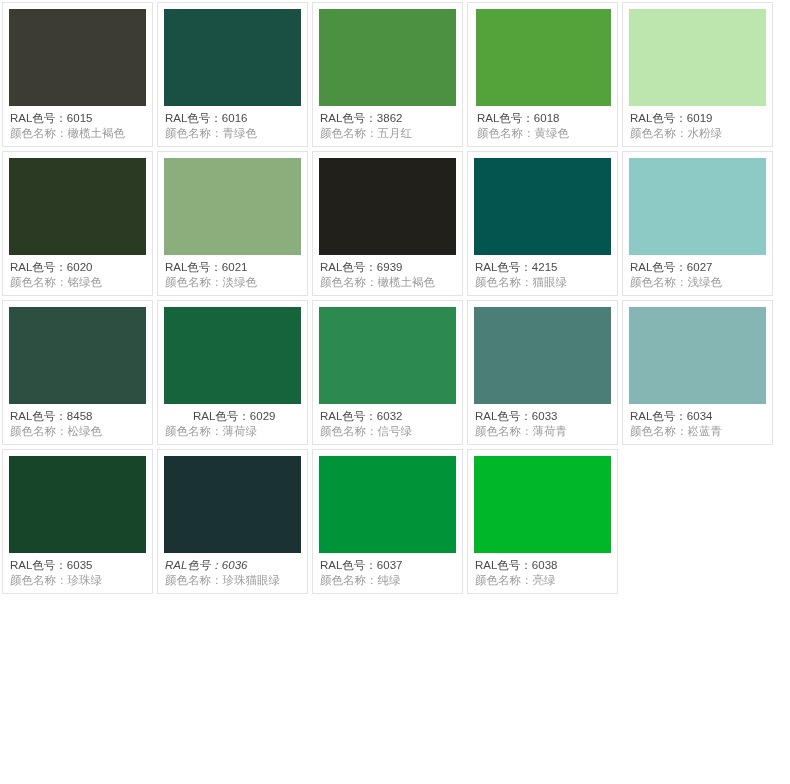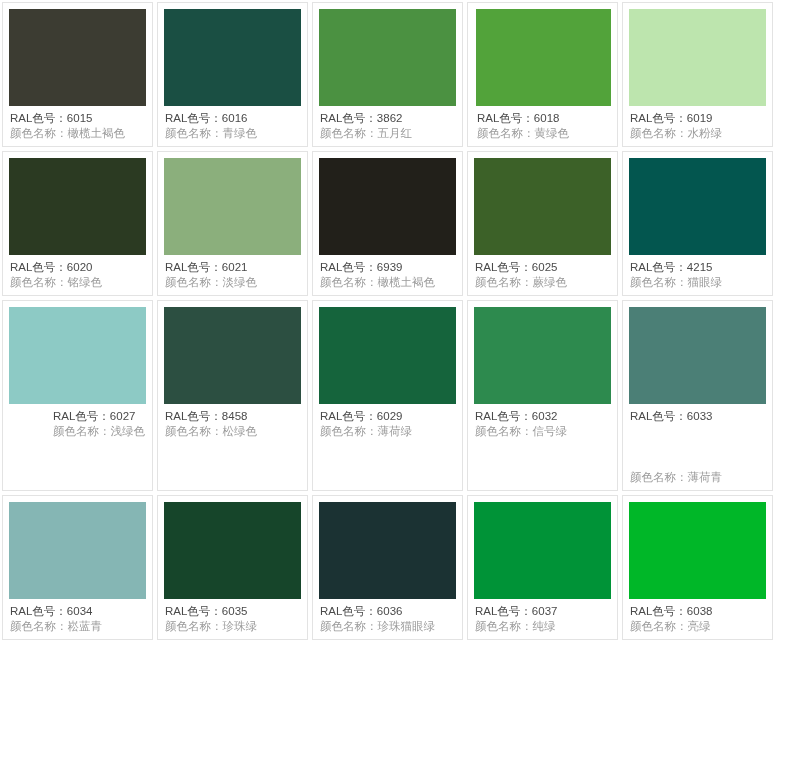--- a/index.html
+++ b/index.html
@@ -108,86 +108,79 @@
       </div>
     </div>
     <div class="swatch-card" style="border-color: rgb(227, 227, 227);">
       <div class="swatch-color" style="background: rgb(34, 32, 26);"></div>
       <div class="swatch-meta">
         <div class="swatch-code" style="color: rgb(74, 74, 74);">RAL色号：6939</div>
         <div class="swatch-name" style="color: rgb(155, 155, 155);">颜色名称：橄榄土褐色</div>
       </div>
     </div>
     <div class="swatch-card" style="border-color: rgb(227, 227, 227);">
-      <div class="swatch-color" style="background: rgb(60, 97, 40);"></div>
-      <div class="swatch-meta">
-        <div class="swatch-code" style="color: rgb(74, 74, 74);">RAL色号：6025</div>
-        <div class="swatch-name" style="color: rgb(155, 155, 155);">颜色名称：蕨绿色</div>
-      </div>
-    </div>
-    <div class="swatch-card" style="border-color: rgb(227, 227, 227);">
       <div class="swatch-color" style="background: rgb(3, 86, 79);"></div>
       <div class="swatch-meta">
         <div class="swatch-code" style="color: rgb(74, 74, 74);">RAL色号：4215</div>
         <div class="swatch-name" style="color: rgb(155, 155, 155);">颜色名称：猫眼绿</div>
       </div>
     </div>
-    <div class="swatch-card" style="border-color: rgb(227, 227, 227); align-items: flex-end;">
+    <div class="swatch-card" style="border-color: rgb(227, 227, 227);">
       <div class="swatch-color" style="background: rgb(141, 202, 197);"></div>
       <div class="swatch-meta">
         <div class="swatch-code" style="color: rgb(74, 74, 74);">RAL色号：6027</div>
         <div class="swatch-name" style="color: rgb(155, 155, 155);">颜色名称：浅绿色</div>
       </div>
     </div>
     <div class="swatch-card" style="border-color: rgb(227, 227, 227);">
       <div class="swatch-color" style="background: rgb(44, 79, 65);"></div>
       <div class="swatch-meta">
         <div class="swatch-code" style="color: rgb(74, 74, 74);">RAL色号：8458</div>
         <div class="swatch-name" style="color: rgb(155, 155, 155);">颜色名称：松绿色</div>
       </div>
     </div>
     <div class="swatch-card" style="border-color: rgb(227, 227, 227);">
       <div class="swatch-color" style="background: rgb(21, 100, 60);"></div>
       <div class="swatch-meta">
-        <div class="swatch-code" style="color: rgb(74, 74, 74);">RAL色号：6029</div>
+        <div class="swatch-code" style="color: rgb(74, 74, 74); margin-left: 28px;">RAL色号：6029</div>
         <div class="swatch-name" style="color: rgb(155, 155, 155);">颜色名称：薄荷绿</div>
       </div>
     </div>
     <div class="swatch-card" style="border-color: rgb(227, 227, 227);">
       <div class="swatch-color" style="background: rgb(45, 138, 78);"></div>
       <div class="swatch-meta">
         <div class="swatch-code" style="color: rgb(74, 74, 74);">RAL色号：6032</div>
         <div class="swatch-name" style="color: rgb(155, 155, 155);">颜色名称：信号绿</div>
       </div>
     </div>
     <div class="swatch-card" style="border-color: rgb(227, 227, 227);">
       <div class="swatch-color" style="background: rgb(75, 127, 118);"></div>
       <div class="swatch-meta">
         <div class="swatch-code" style="color: rgb(74, 74, 74);">RAL色号：6033</div>
-        <div class="swatch-name" style="color: rgb(155, 155, 155); margin-top: 46px;">颜色名称：薄荷青</div>
+        <div class="swatch-name" style="color: rgb(155, 155, 155);">颜色名称：薄荷青</div>
       </div>
     </div>
     <div class="swatch-card" style="border-color: rgb(227, 227, 227);">
       <div class="swatch-color" style="background: rgb(133, 182, 180);"></div>
       <div class="swatch-meta">
         <div class="swatch-code" style="color: rgb(74, 74, 74);">RAL色号：6034</div>
         <div class="swatch-name" style="color: rgb(155, 155, 155);">颜色名称：崧蓝青</div>
       </div>
     </div>
     <div class="swatch-card" style="border-color: rgb(227, 227, 227);">
       <div class="swatch-color" style="background: rgb(22, 69, 42);"></div>
       <div class="swatch-meta">
         <div class="swatch-code" style="color: rgb(74, 74, 74);">RAL色号：6035</div>
         <div class="swatch-name" style="color: rgb(155, 155, 155);">颜色名称：珍珠绿</div>
       </div>
     </div>
     <div class="swatch-card" style="border-color: rgb(227, 227, 227);">
       <div class="swatch-color" style="background: rgb(27, 50, 51);"></div>
       <div class="swatch-meta">
-        <div class="swatch-code" style="color: rgb(74, 74, 74);">RAL色号：6036</div>
+        <div class="swatch-code" style="color: rgb(74, 74, 74); font-style: italic;">RAL色号：6036</div>
         <div class="swatch-name" style="color: rgb(155, 155, 155);">颜色名称：珍珠猫眼绿</div>
       </div>
     </div>
     <div class="swatch-card" style="border-color: rgb(227, 227, 227);">
       <div class="swatch-color" style="background: rgb(0, 147, 55);"></div>
       <div class="swatch-meta">
         <div class="swatch-code" style="color: rgb(74, 74, 74);">RAL色号：6037</div>
         <div class="swatch-name" style="color: rgb(155, 155, 155);">颜色名称：纯绿</div>
       </div>
     </div>

